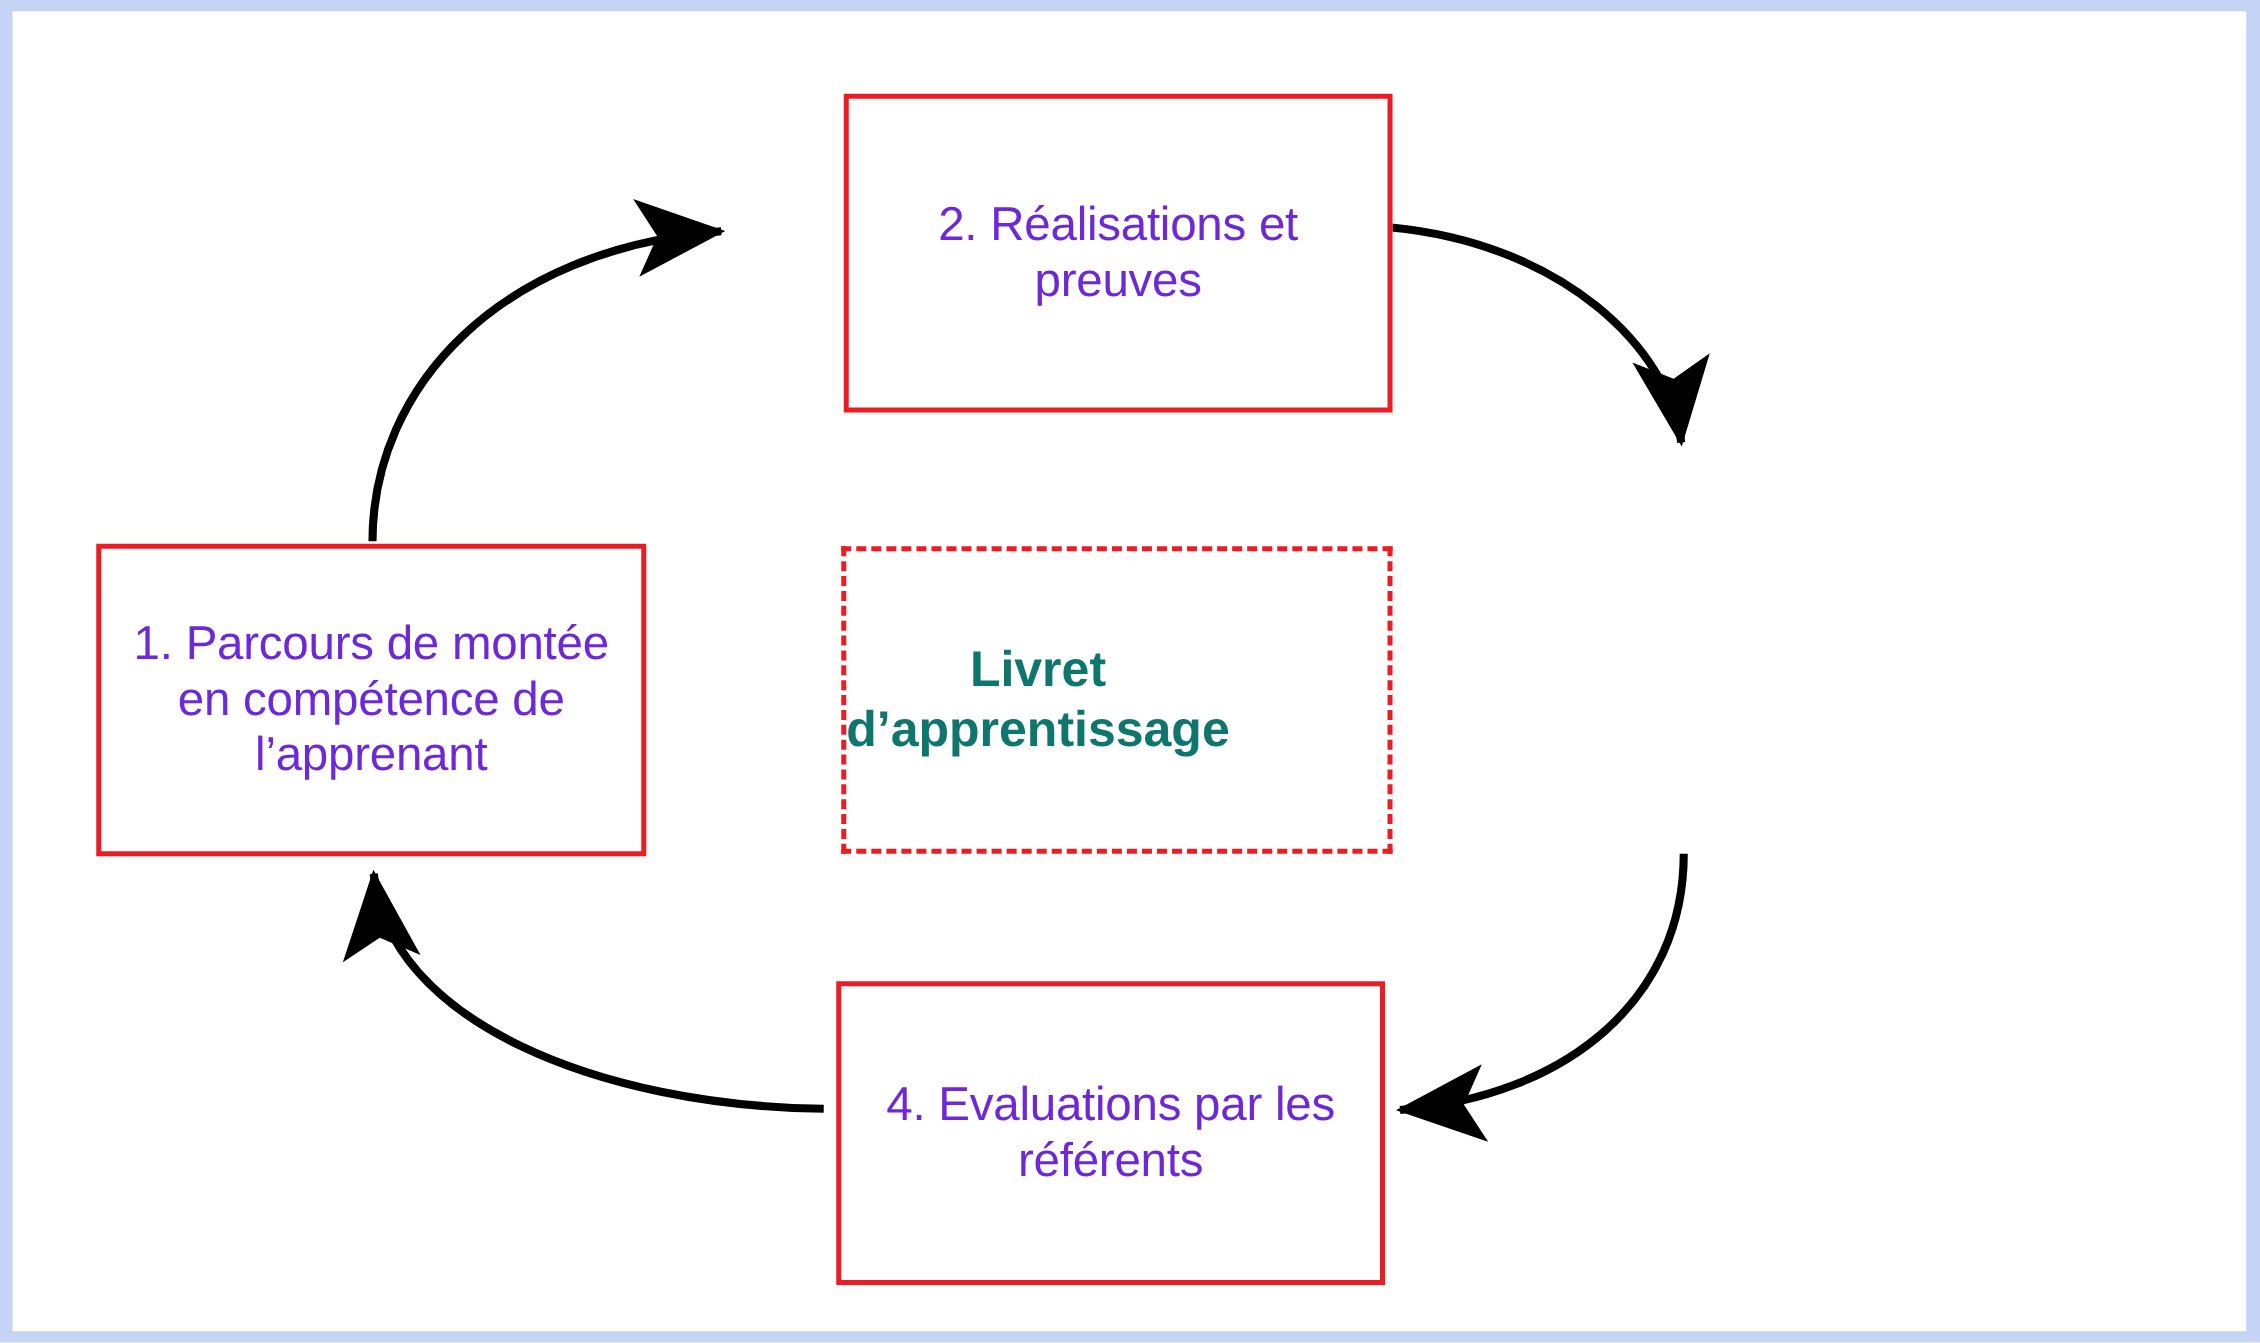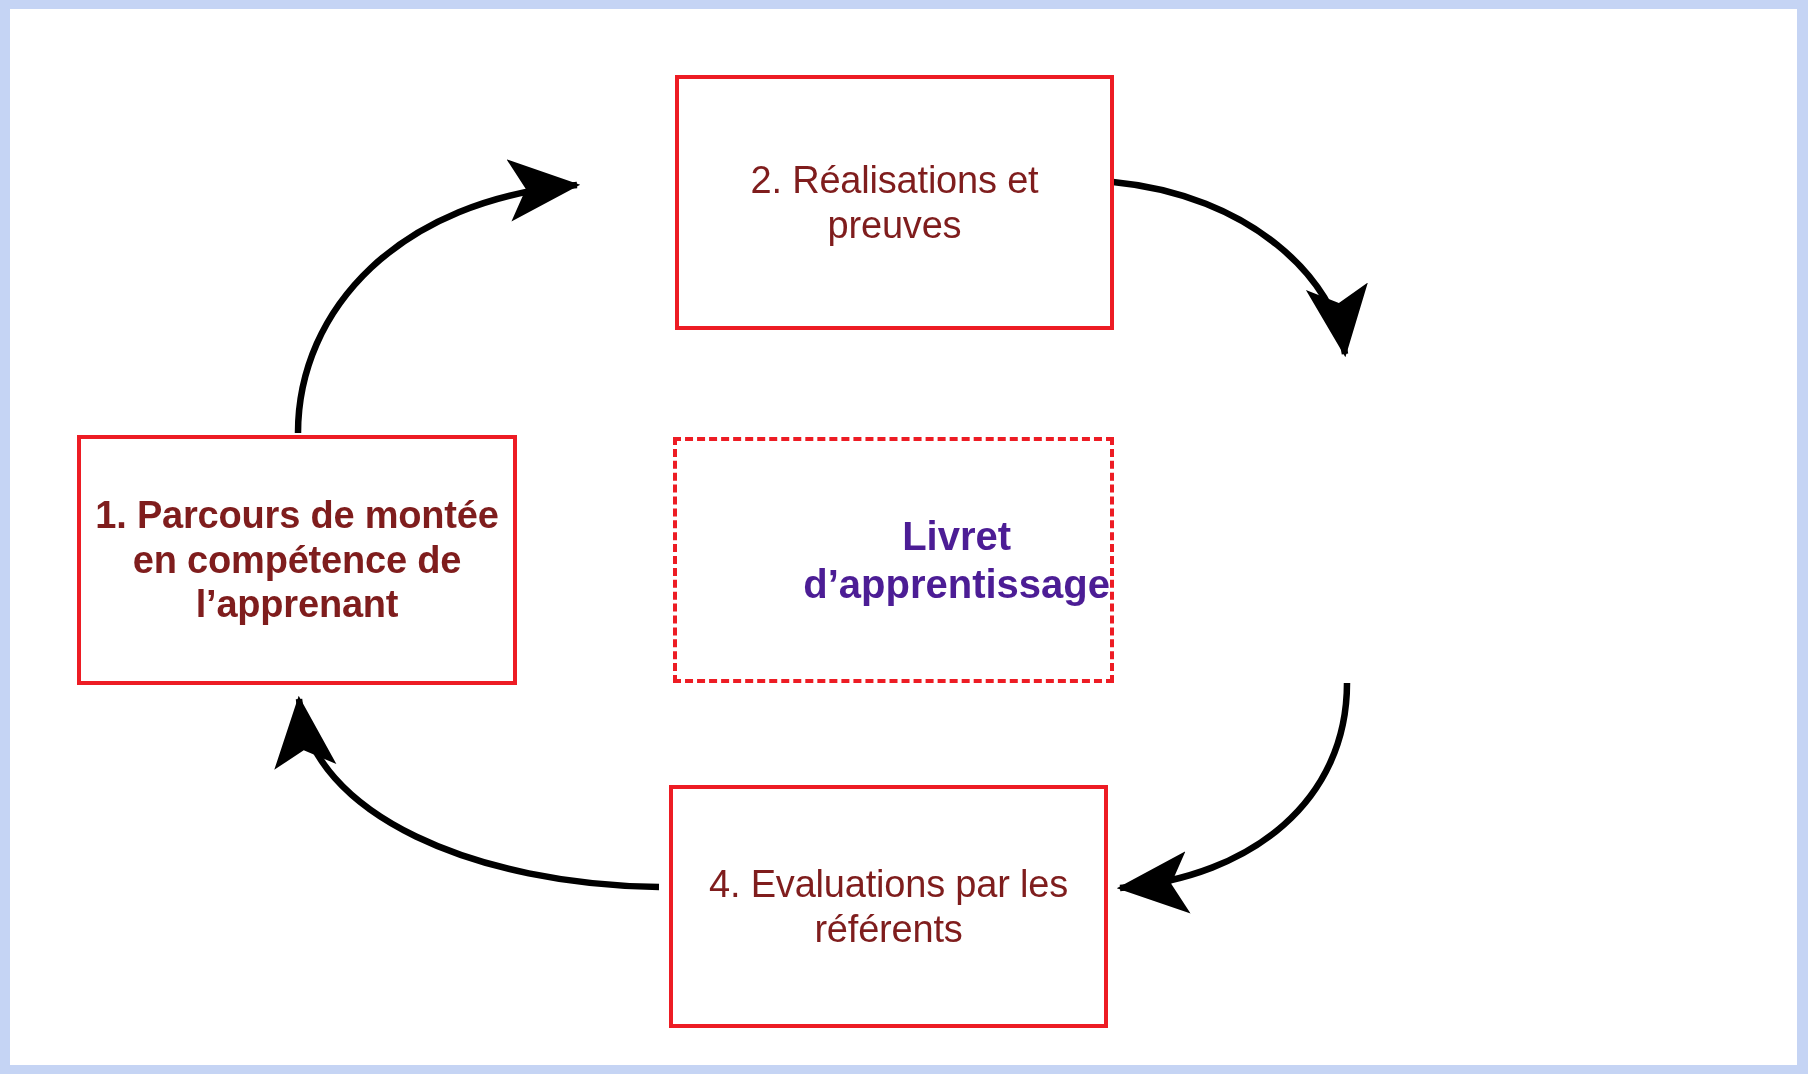--- a/index.html
+++ b/index.html
@@ -36,37 +36,37 @@
   }
   .node {
     position: absolute;
     box-sizing: border-box;
     border: 4px solid #ed1c24;
     background: #ffffff;
     display: flex;
     align-items: center;
     justify-content: center;
     text-align: center;
-    color: #7f1d1d;
+    color: #6d28d9;
     font-size: 38px;
     line-height: 1.18;
     letter-spacing: -0.2px;
   }
   .node .txt {
     display: block;
     padding: 0 10px;
     white-space: pre-line;
   }
   #node-1 {
     left: 67px;
     top: 426px;
     width: 440px;
     height: 250px;
   }
-  #node-1 .txt { text-indent: 0; font-weight: bold; }
+  #node-1 .txt { text-indent: 0; }
   #node-2 {
     left: 665px;
     top: 66px;
     width: 439px;
     height: 255px;
   }
   #node-3 {
     left: 1247px;
     top: 428px;
     width: 439px;
@@ -82,23 +82,23 @@
     position: absolute;
     box-sizing: border-box;
     left: 663px;
     top: 428px;
     width: 441px;
     height: 246px;
     border: 4px dashed #ed1c24;
     background: transparent;
     display: flex;
     align-items: center;
-    justify-content: flex-end;
+    justify-content: flex-start;
     text-align: center;
-    color: #4c1d95;
+    color: #0f766e;
     font-size: 40px;
     font-weight: bold;
     line-height: 1.2;
   }
   #node-center .txt {
     display: block;
     white-space: pre-line;
   }
   #footnote {
     position: absolute;

